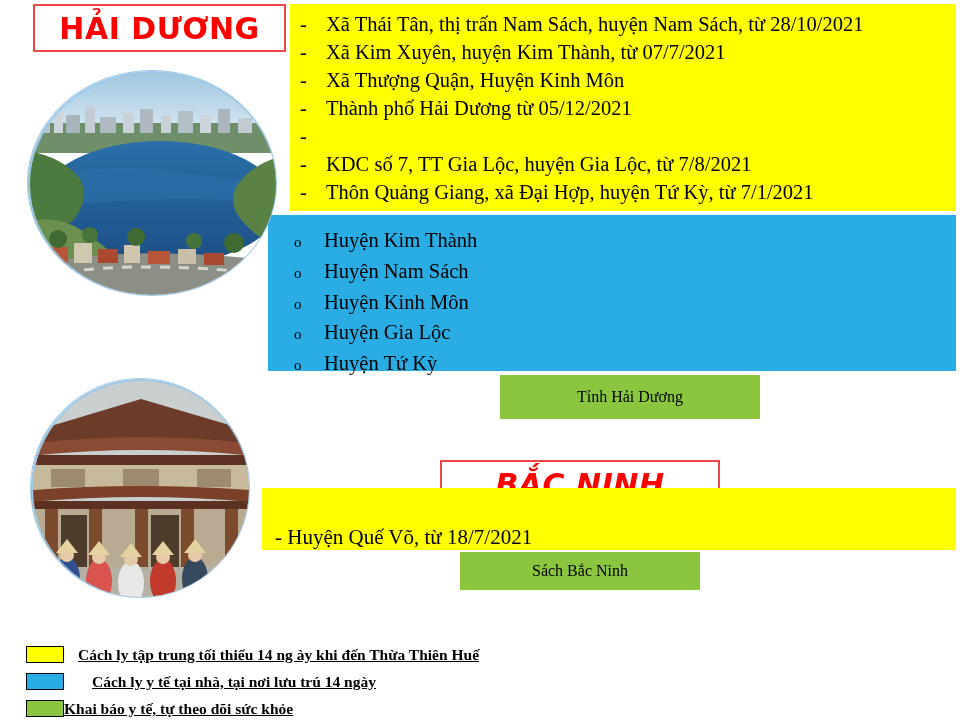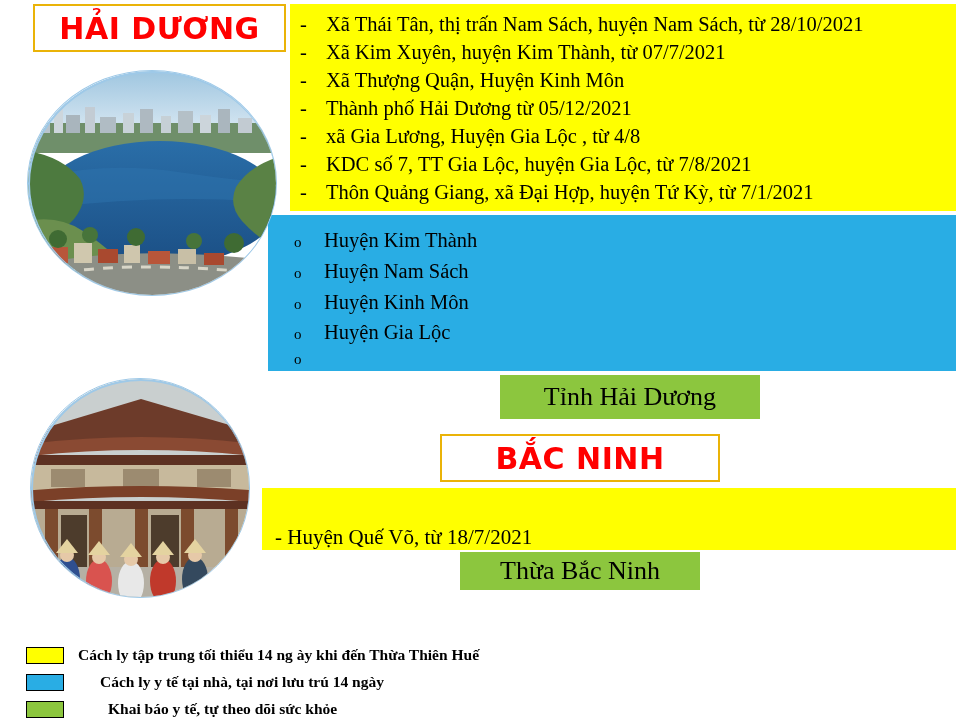--- a/index.html
+++ b/index.html
@@ -12,21 +12,21 @@
     background: #ffffff;
     font-family: "Liberation Serif", serif;
     position: relative;
     overflow: hidden;
   }
 
   .abs { position: absolute; }
 
   
   .title-box {
-    border: 2px solid #eab308;
+    border: 2px solid #ef4444;
     background: #ffffff;
     display: flex;
     align-items: center;
     justify-content: center;
     box-sizing: border-box;
   }
   .title-text {
     font-family: "DejaVu Sans", sans-serif;
     font-weight: bold;
     color: #ff0000;
@@ -88,21 +88,21 @@
 
   
   .green-bar {
     background: #8cc63e;
     display: flex;
     align-items: center;
     justify-content: center;
     box-sizing: border-box;
   }
   .green-bar span {
-    font-size: 26px;
+    font-size: 16px;
     color: #000000;
     white-space: nowrap;
   }
 
   
   .yellow-line {
     background: #ffff00;
     box-sizing: border-box;
     display: flex;
     align-items: flex-end;
@@ -119,22 +119,23 @@
     border-radius: 50%;
     overflow: hidden;
     border: 1px solid #9ec9e8;
     box-sizing: border-box;
   }
   .photo svg { display: block; }
 
   
   .legend-row {
     display: flex;
-    align-items: flex-end;
+    align-items: flex-start;
     position: absolute;
+    text-decoration: underline;
   }
   .legend-swatch {
     width: 38px;
     height: 17px;
     border: 1px solid #000000;
     box-sizing: border-box;
     flex: 0 0 38px;
   }
   .legend-label {
     font-size: 15.5px;
@@ -163,21 +164,20 @@
     <li>
         <span class="dash">-</span>
         <span>Xã Thượng Quận, Huyện Kinh Môn</span>
       </li>
     <li>
         <span class="dash">-</span>
         <span>Thành phố Hải Dương từ 05/12/2021</span>
       </li>
     <li>
         <span class="dash">-</span>
-        <span> xã Gia Lương, Huyện Gia Lộc , từ 4/8</span>
       </li>
     <li>
         <span class="dash">-</span>
         <span>KDC số 7, TT Gia Lộc, huyện Gia Lộc, từ 7/8/2021</span>
       </li>
     <li>
         <span class="dash">-</span>
         <span>Thôn Quảng Giang, xã Đại Hợp, huyện Tứ Kỳ, từ 7/1/2021</span>
       </li>
   </ul>
@@ -196,20 +196,21 @@
     <li>
         <span class="circle">o</span>
         <span>Huyện Kinh Môn</span>
       </li>
     <li>
         <span class="circle">o</span>
         <span>Huyện Gia Lộc</span>
       </li>
     <li>
         <span class="circle">o</span>
+        <span>Huyện Tứ Kỳ</span>
       </li>
   </ul>
 </div>
 
 <div class="green-bar abs" style="left:500px; top:375px; width:260px; height:44px;">
   <span>Tỉnh Hải Dương</span>
 </div>
 
 <div class="photo abs" style="left:27px; top:70px; width:250px; height:226px;">
   <svg width="250" height="226" viewBox="0 0 250 226">
@@ -265,30 +266,30 @@
       <circle cx="30" cy="168" r="9" fill="#3f6b33"></circle>
       <circle cx="62" cy="164" r="8" fill="#47743a"></circle>
       <circle cx="108" cy="166" r="9" fill="#3f6b33"></circle>
       <circle cx="166" cy="170" r="8" fill="#47743a"></circle>
       <circle cx="206" cy="172" r="10" fill="#3f6b33"></circle>
     </g>
     <ellipse cx="125" cy="113" rx="124" ry="112" fill="none" stroke="#9ec9e8" stroke-width="2"></ellipse>
   </svg>
 </div>
 
-<div class="title-box abs" style="left:440px; top:434px; width:280px; height:48px;">
+<div class="title-box abs" style="left:440px; top:460px; width:280px; height:48px;font-style:italic;">
   <span class="title-text">BẮC NINH</span>
 </div>
 
 <div class="yellow-line abs" style="left:262px; top:488px; width:694px; height:62px;">
   <span>- Huyện Quế Võ, từ 18/7/2021</span>
 </div>
 
 <div class="green-bar abs" style="left:460px; top:552px; width:240px; height:38px;">
-  <span>Thừa Bắc Ninh</span>
+  <span>Sách Bắc Ninh</span>
 </div>
 
 <div class="photo abs" style="left:30px; top:378px; width:220px; height:220px;">
   <svg width="220" height="220" viewBox="0 0 220 220">
     <defs>
       <clipPath id="clipB">
           <circle cx="110" cy="110" r="110"></circle>
         </clipPath>
     </defs>
     <g clip-path="url(#clipB)">
@@ -347,19 +348,19 @@
   </svg>
 </div>
 
 <div class="legend-row" style="left:26px; top:646px;">
   <span class="legend-swatch" style="background:#ffff00;"></span>
   <span class="legend-label" style="margin-left:14px;">Cách ly tập trung tối thiểu  14 ng ày khi đến Thừa Thiên Huế</span>
 </div>
 
 <div class="legend-row" style="left:26px; top:673px;">
   <span class="legend-swatch" style="background:#29ade4;"></span>
-  <span class="legend-label" style="margin-left:36px;">Cách ly y tế tại nhà, tại nơi lưu trú 14 ngày</span>
+  <span class="legend-label" style="margin-left:28px;">Cách ly y tế tại nhà, tại nơi lưu trú 14 ngày</span>
 </div>
 
 <div class="legend-row" style="left:26px; top:700px;">
   <span class="legend-swatch" style="background:#8cc63e;"></span>
-  <span class="legend-label" style="margin-left:44px;">Khai báo y tế, tự theo dõi sức khỏe</span>
+  <span class="legend-label" style="">Khai báo y tế, tự theo dõi sức khỏe</span>
 </div>
 
 </body></html>

